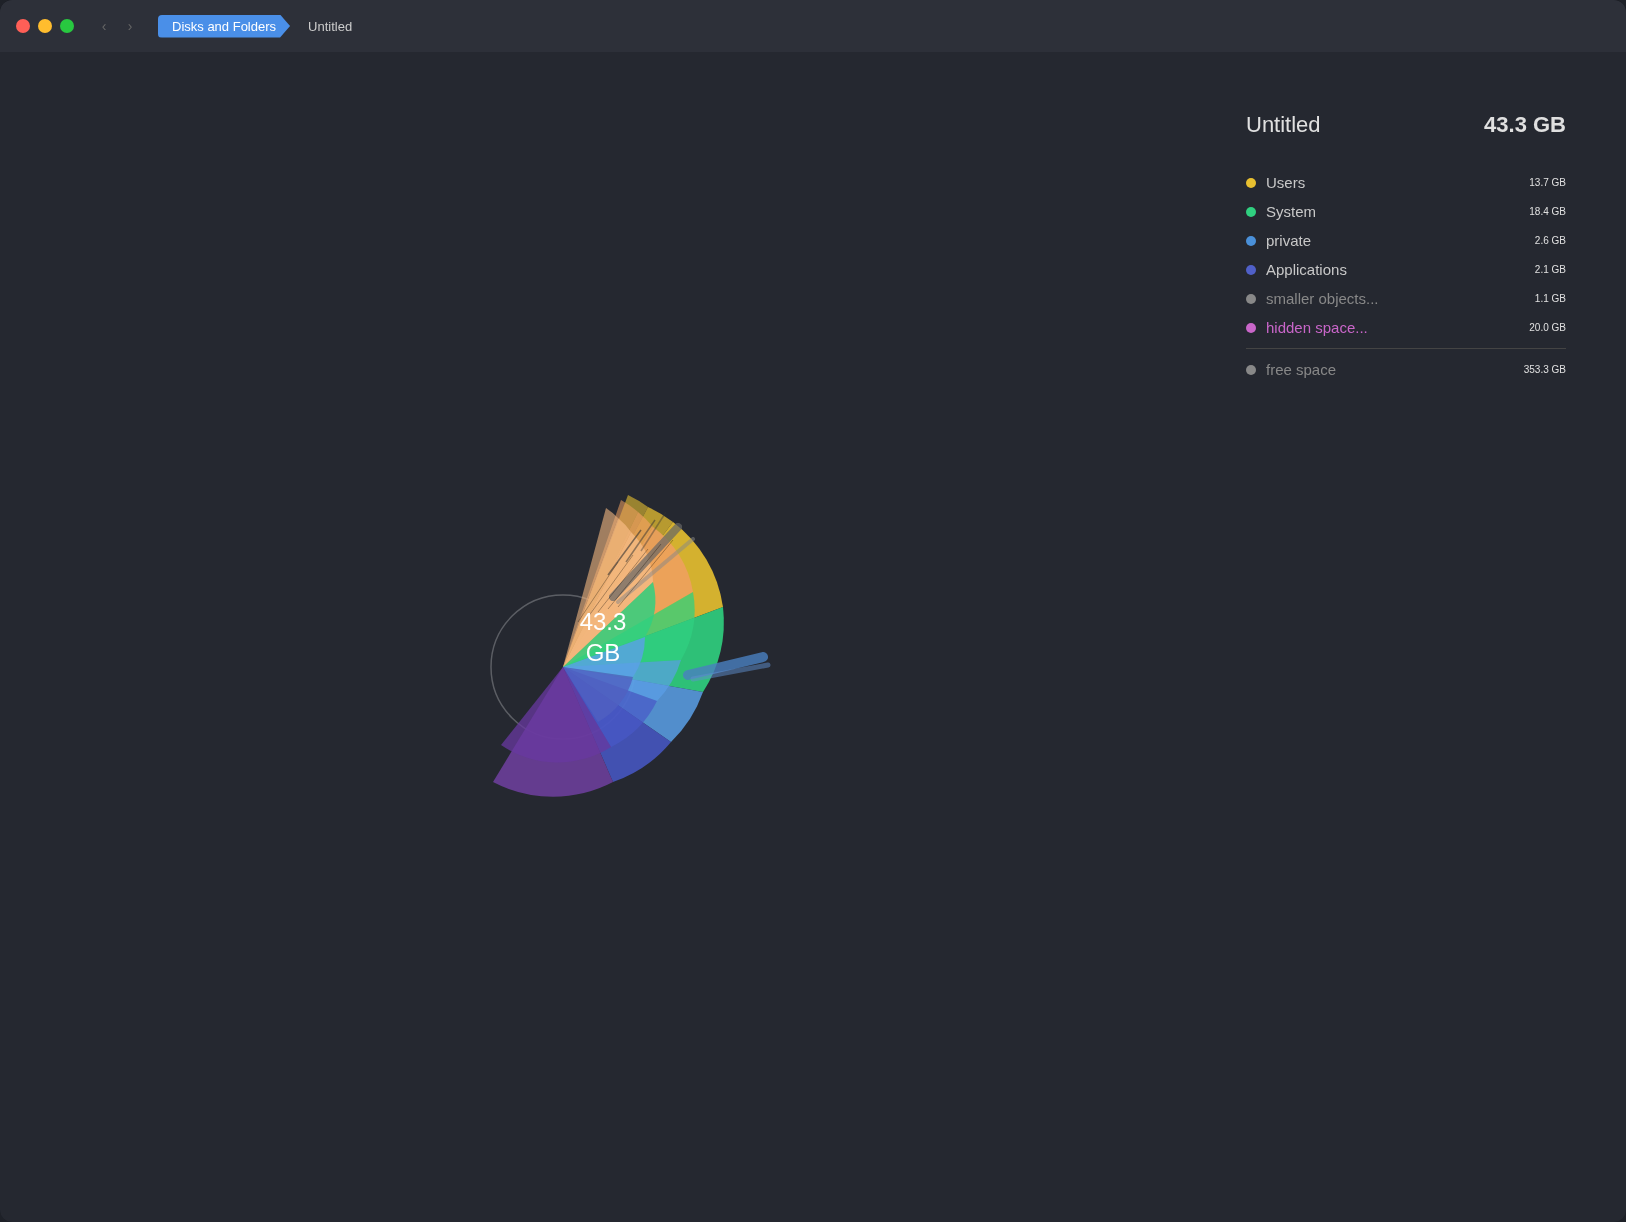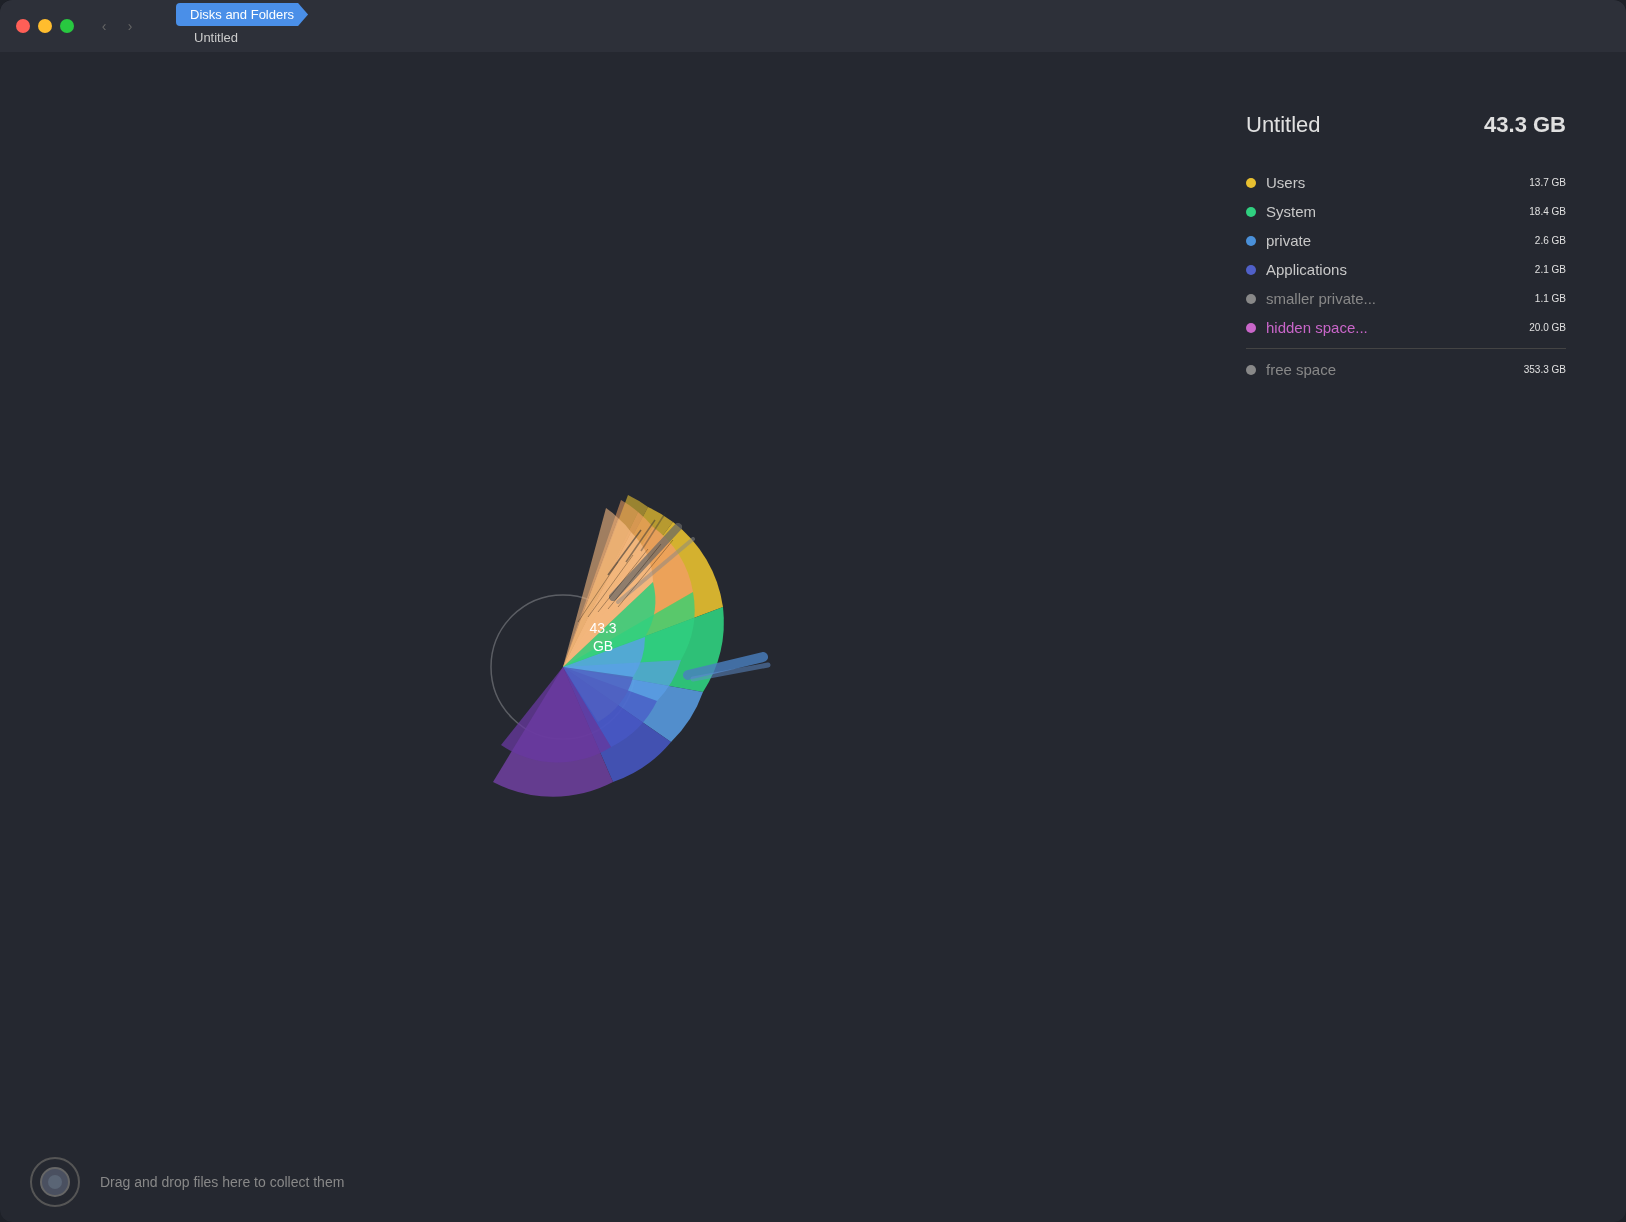--- a/index.html
+++ b/index.html
@@ -63,24 +63,23 @@
       display: flex;
       align-items: center;
       justify-content: center;
       color: #666;
       font-size: 14px;
       cursor: pointer;
     }
 
     .breadcrumb {
       display: flex;
-      align-items: flex-start;
+      align-items: center;
       gap: 0;
-      margin-left: 24px;
-      flex-direction: column;
+      margin-left: 6px;
     }
 
     .breadcrumb-item {
       background: #4a8fe8;
       color: white;
       padding: 4px 14px;
       font-size: 13px;
       font-weight: 500;
       clip-path: polygon(0 0, calc(100% - 10px) 0, 100% 50%, calc(100% - 10px) 100%, 0 100%);
       border-radius: 4px 0 0 4px;
@@ -121,21 +120,21 @@
       left: 0;
     }
 
     .center-label {
       position: absolute;
       top: 50%;
       left: 50%;
       transform: translate(-50%, -50%);
       text-align: center;
       color: white;
-      font-size: 14px;
+      font-size: 24px;
       font-weight: 300;
       line-height: 1.3;
       pointer-events: none;
     }
 
     .legend-panel {
       width: 420px;
       padding: 60px 60px 40px 40px;
       display: flex;
       flex-direction: column;
@@ -372,21 +371,21 @@
           <div class="legend-item">
             <div class="legend-item-left">
               <div class="legend-dot" style="background: rgb(80, 96, 200);"></div>
               <span class="legend-label">Applications</span>
             </div>
             <span class="legend-value">2.1 GB</span>
           </div>
           <div class="legend-item">
             <div class="legend-item-left">
               <div class="legend-dot" style="background: rgb(136, 136, 136);"></div>
-              <span class="legend-label dimmed">smaller private...</span>
+              <span class="legend-label dimmed">smaller objects...</span>
             </div>
             <span class="legend-value">1.1 GB</span>
           </div>
           <div class="legend-item">
             <div class="legend-item-left">
               <div class="legend-dot" style="background: rgb(201, 102, 201);"></div>
               <span class="legend-label hidden-space">hidden space...</span>
             </div>
             <span class="legend-value">20.0 GB</span>
           </div>
@@ -397,21 +396,13 @@
       <div class="legend-item">
         <div class="legend-item-left">
           <div class="legend-dot" style="background:#888888;"></div>
           <span class="legend-label dimmed">free space</span>
         </div>
         <span class="legend-value">353.3 GB</span>
       </div>
     </div>
   </div>
 
-  <div class="bottom-bar">
-    <div class="drop-icon">
-      <div class="drop-icon-inner">
-        <div class="drop-icon-center"></div>
-      </div>
-    </div>
-    <span class="drop-text">Drag and drop files here to collect them</span>
-  </div>
 </div>
 
 </body></html>

